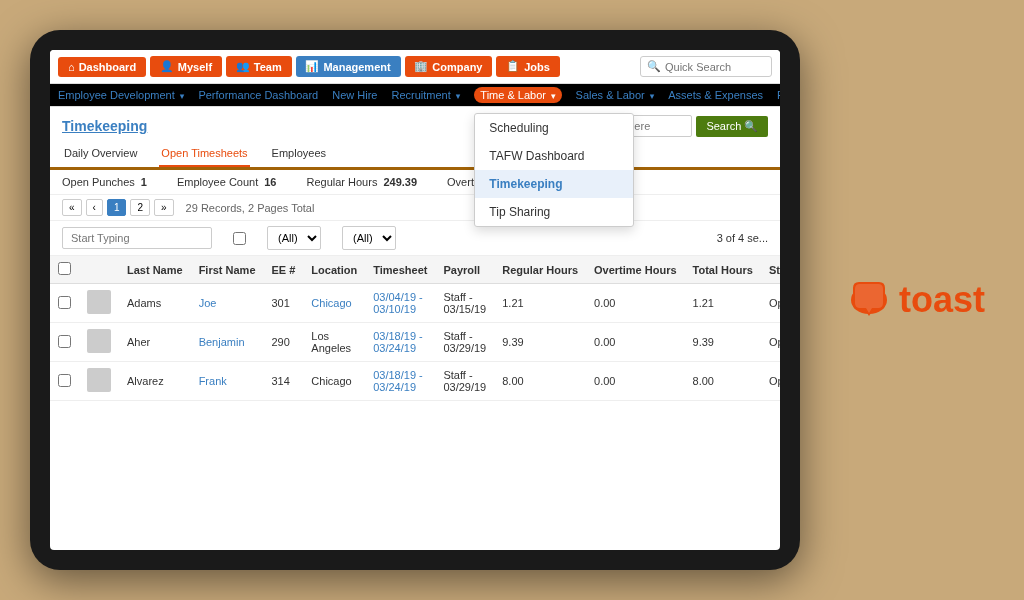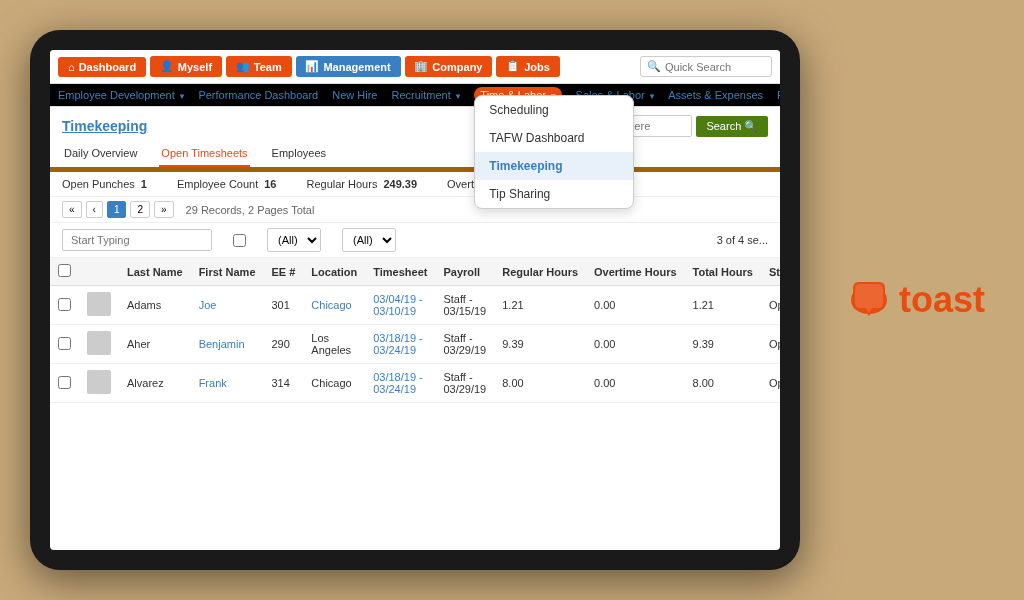--- a/index.html
+++ b/index.html
@@ -131,25 +131,25 @@
     }
 
     .dropdown-arrow {
       font-size: 9px;
       margin-left: 2px;
     }
 
     
     .dropdown-menu {
       position: absolute;
-      top: 6px;
+      top: 24px;
       left: 0;
       background: #fff;
       border: 1px solid #ccc;
-      border-radius: 8px;
+      border-radius: 3px;
       min-width: 160px;
       z-index: 100;
       box-shadow: 0 4px 12px rgba(0,0,0,0.15);
     }
 
     .dropdown-menu-item {
       padding: 7px 14px;
       cursor: pointer;
       color: #333;
       font-size: 12px;
@@ -195,21 +195,21 @@
       border-radius: 2px;
       font-size: 11px;
       cursor: pointer;
     }
 
     
     .tabs {
       padding: 0 12px;
       display: flex;
       gap: 20px;
-      border-bottom: 5px solid #a16207;
+      border-bottom: 3px solid #a16207;
       font-size: 11px;
     }
 
     .tab {
       padding: 6px 2px;
       cursor: pointer;
       color: #333;
       border-bottom: 2px solid transparent;
     }
 

